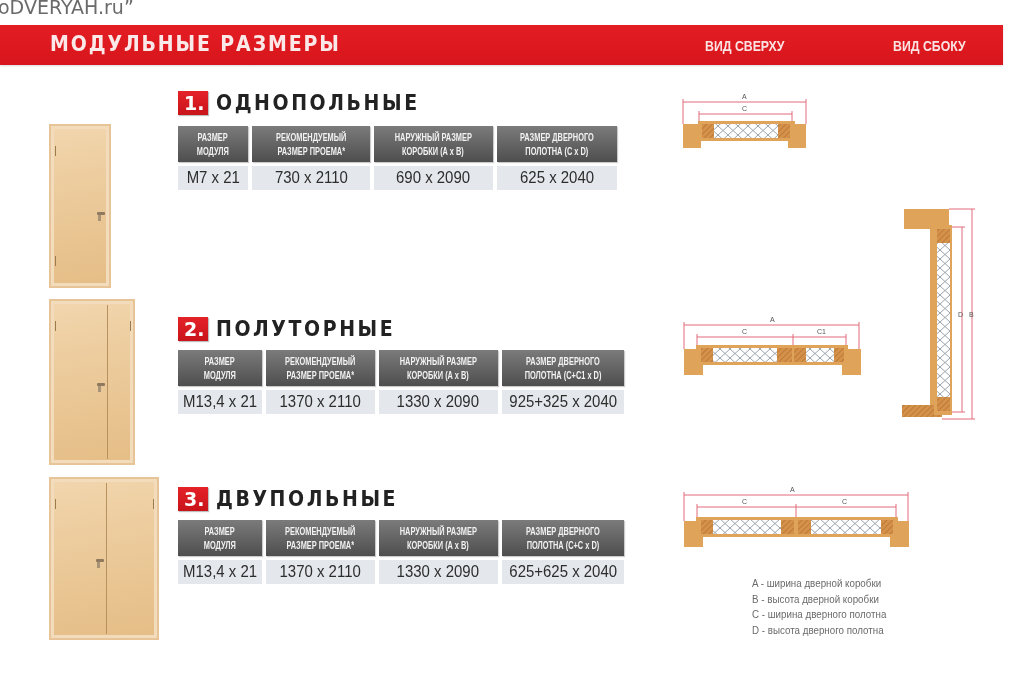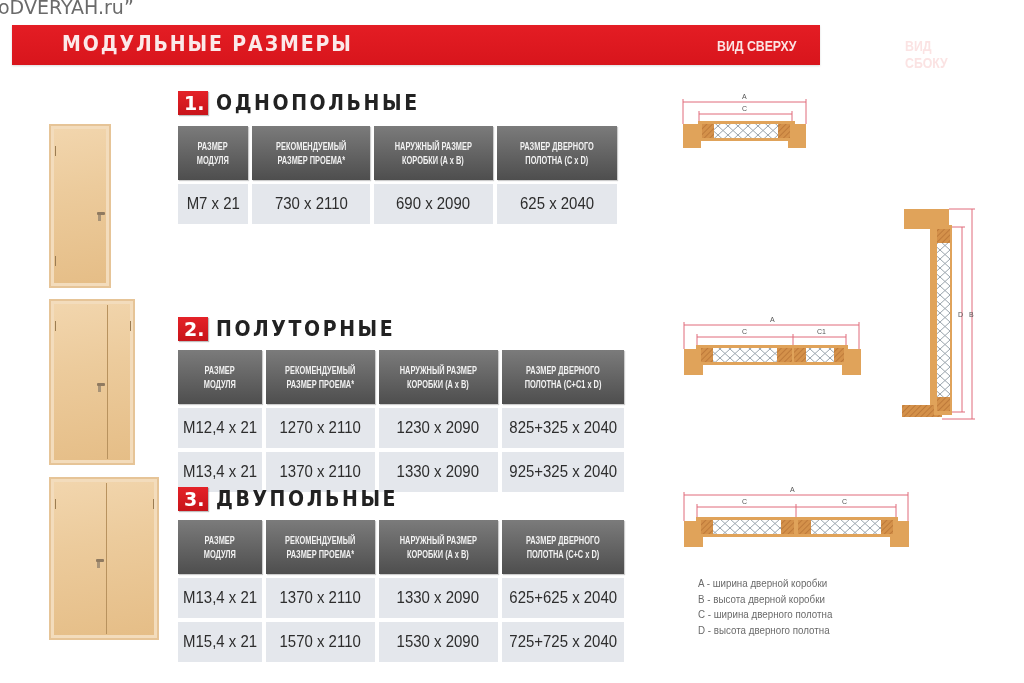--- a/index.html
+++ b/index.html
@@ -6,21 +6,21 @@
   html, body { width: 1024px; height: 683px; background: #ffffff; overflow: hidden; }
   body { position: relative; font-family: "Liberation Sans", sans-serif; color: #333; }
 
   .watermark {
     position: absolute; left: -2px; top: -4px;
     font-family: "DejaVu Sans", sans-serif; font-size: 19px; color: #6a6a6a;
     letter-spacing: 0px;
   }
 
   .banner {
-    position: absolute; left: 12px; top: 25px; width: 808px; height: 40px;
+    position: absolute; left: 0; top: 25px; width: 1003px; height: 40px;
     background: linear-gradient(#e41d24, #d8151c);
     box-shadow: 0 1px 2px rgba(0,0,0,0.15);
   }
   .banner-title {
     position: absolute; left: 50px; top: 6px;
     font-family: "DejaVu Sans", sans-serif; font-weight: bold;
     font-size: 22px; color: #fbe9e9; letter-spacing: 2.2px;
     transform: scaleX(0.86); transform-origin: left center;
   }
   .banner-view {
@@ -56,34 +56,34 @@
     position: absolute; left: 38px; top: 0;
     font-family: "DejaVu Sans", sans-serif; font-weight: bold;
     font-size: 22px; color: #222; letter-spacing: 3px;
     transform: scaleX(0.86); transform-origin: left center;
   }
 
   table.dims { position: absolute; left: 0; border-collapse: separate; border-spacing: 4px 4px; margin-left: -4px; }
   table.dims th {
     background: linear-gradient(#7b7b7b, #4e4e4e);
     color: #f2f2f2; font-weight: bold; font-size: 11px; line-height: 14px;
-    text-align: center; height: 54px; padding: 0 2px;
+    text-align: center; height: 36px; padding: 0 2px;
     box-shadow: 1px 1px 1px rgba(0,0,0,0.2);
   }
   table.dims th span { display: inline-block; transform: scaleX(0.82); white-space: nowrap; }
   table.dims td {
     background: #e4e7ec; color: #2d2d2d; font-size: 17px;
-    text-align: center; height: 40px; padding: 0;
+    text-align: center; height: 24px; padding: 0;
   }
   table.dims td span { display: inline-block; transform: scaleX(0.88); white-space: nowrap; }
   .c1 { width: 70px; } .c2 { width: 118px; text-decoration: underline; } .c3 { width: 118px; } .c4 { width: 120px; }
 
   .diagram { position: absolute; }
   .legend {
-    position: absolute; left: 698px; top: 576px;
+    position: absolute; left: 752px; top: 576px;
     font-size: 11.5px; line-height: 15.5px; color: #6a6a6a;
   }
   .legend div { transform: scaleX(0.85); transform-origin: left center; white-space: nowrap; }
 </style>
 </head>
 <body>
 
 <div class="watermark">oDVERYAH.ru”</div>
 
 <div class="banner">
@@ -140,26 +140,20 @@
   </div>
   <table class="dims" style="top:30px;">
     <tbody>
         <tr>
       <th class="c1"><span><span>РАЗМЕР</span><br><span>МОДУЛЯ</span></span></th>
       <th class="c2"><span><span>РЕКОМЕНДУЕМЫЙ</span><br><span>РАЗМЕР ПРОЕМА*</span></span></th>
       <th class="c3"><span><span>НАРУЖНЫЙ РАЗМЕР</span><br><span>КОРОБКИ (A x B)</span></span></th>
       <th class="c4"><span><span>РАЗМЕР ДВЕРНОГО</span><br><span>ПОЛОТНА (C+C1 x D)</span></span></th>
     </tr>
     <tr>
-      <td><span>M12,4 x 21</span></td>
-      <td><span>1270 x 2110</span></td>
-      <td><span>1230 x 2090</span></td>
-      <td><span>825+325 x 2040</span></td>
-    </tr>
-    <tr>
       <td><span>M13,4 x 21</span></td>
       <td><span>1370 x 2110</span></td>
       <td><span>1330 x 2090</span></td>
       <td><span>925+325 x 2040</span></td>
     </tr>
   </tbody>
     </table>
 </div>
 
 <div class="section" style="top:486px;">
@@ -173,26 +167,20 @@
       <th class="c1"><span><span>РАЗМЕР</span><br><span>МОДУЛЯ</span></span></th>
       <th class="c2"><span><span>РЕКОМЕНДУЕМЫЙ</span><br><span>РАЗМЕР ПРОЕМА*</span></span></th>
       <th class="c3"><span><span>НАРУЖНЫЙ РАЗМЕР</span><br><span>КОРОБКИ (A x B)</span></span></th>
       <th class="c4"><span><span>РАЗМЕР ДВЕРНОГО</span><br><span>ПОЛОТНА (C+C x D)</span></span></th>
     </tr>
     <tr>
       <td><span>M13,4 x 21</span></td>
       <td><span>1370 x 2110</span></td>
       <td><span>1330 x 2090</span></td>
       <td><span>625+625 x 2040</span></td>
-    </tr>
-    <tr>
-      <td><span>M15,4 x 21</span></td>
-      <td><span>1570 x 2110</span></td>
-      <td><span>1530 x 2090</span></td>
-      <td><span>725+725 x 2040</span></td>
     </tr>
   </tbody>
     </table>
 </div>
 
 <svg class="diagram" style="left:678px; top:90px;" width="135" height="62" viewBox="0 0 135 62">
   <defs>
     <pattern id="xhatch" width="10" height="9" patternUnits="userSpaceOnUse">
       <path d="M0,0 L10,9 M10,0 L0,9" stroke="#9aa4ac" stroke-width="1" fill="none"></path>
     </pattern>

